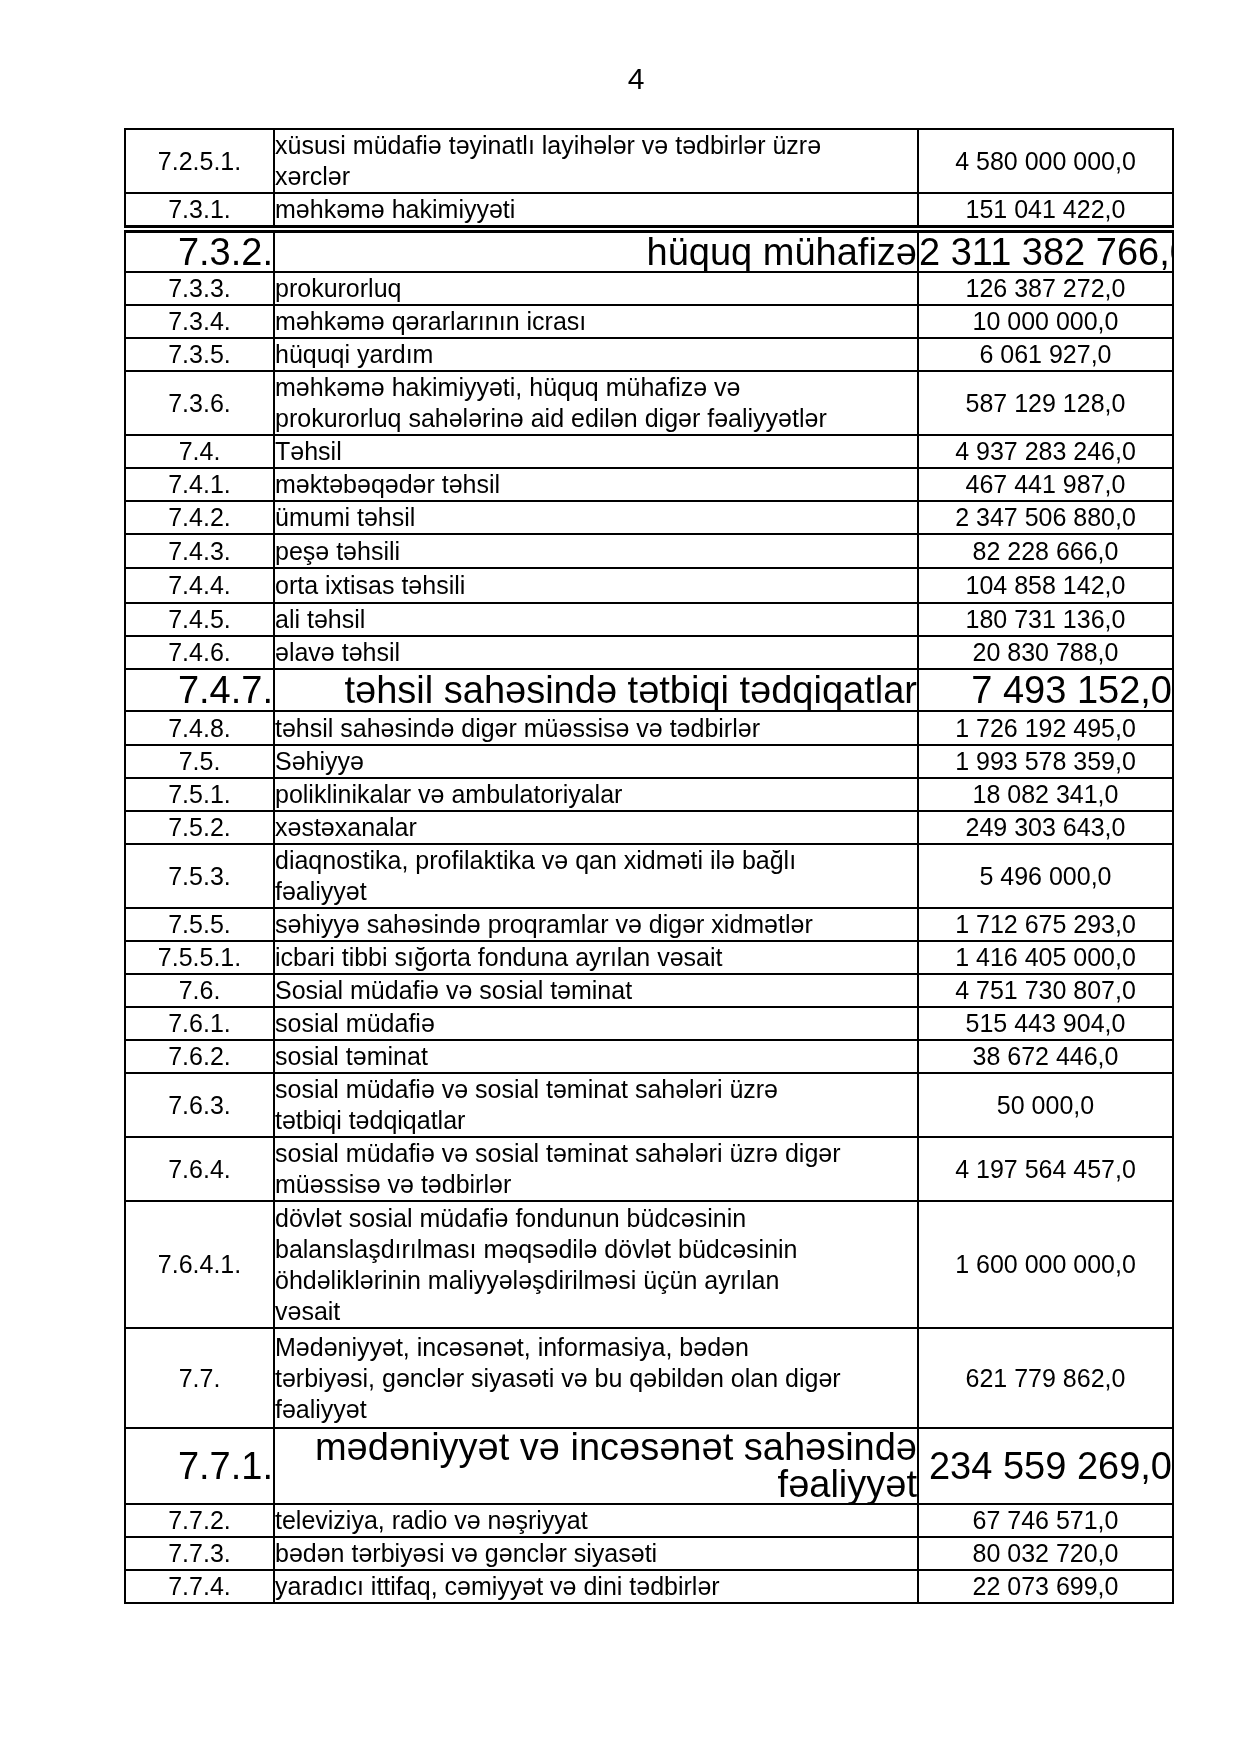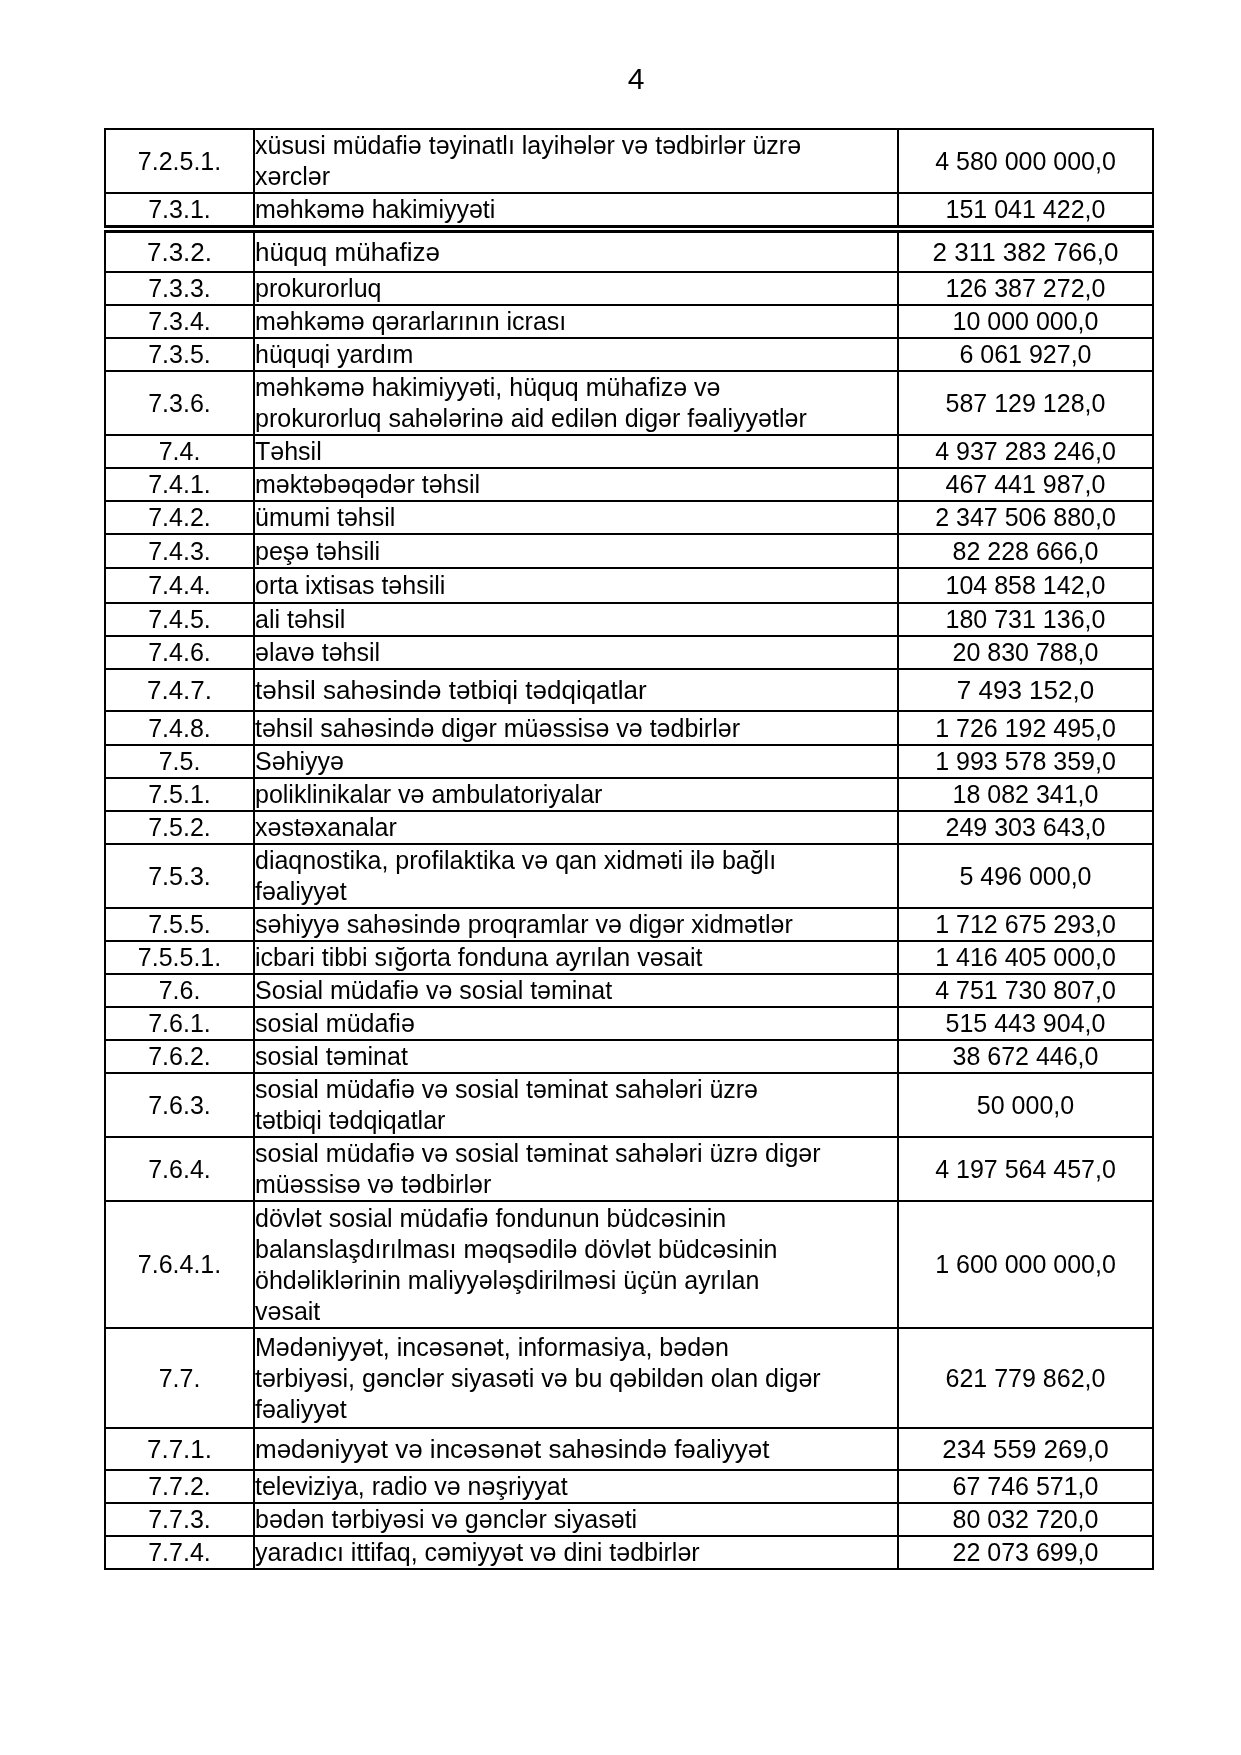--- a/index.html
+++ b/index.html
@@ -16,21 +16,21 @@
     position: absolute;
     top: 62px;
     left: 112px;
     width: 1048px;
     text-align: center;
     font-size: 30px;
     line-height: 34px;
   }
   table.budget-table {
     position: absolute;
-    left: 104px;
+    left: 124px;
     top: 128px;
     width: 1048px;
     border-collapse: collapse;
     table-layout: fixed;
   }
   table.budget-table td {
     border: 2px solid #000000;
     font-size: 25px;
     line-height: 31px;
     vertical-align: middle;
@@ -45,22 +45,23 @@
     padding: 1px 8px 1px 13px;
     white-space: pre-line;
   }
   td.value {
     text-align: center;
     vertical-align: bottom;
     padding-bottom: 3px;
     white-space: nowrap;
   }
   tr.large td {
-    font-size: 26px;
+    font-size: 38px;
     line-height: 37px;
+    text-align: right;
   }
   tr.double-top td {
     border-top: 8px double #000000;
   }
 </style>
 </head>
 <body>
 
 <div class="page-number">4</div>
 

